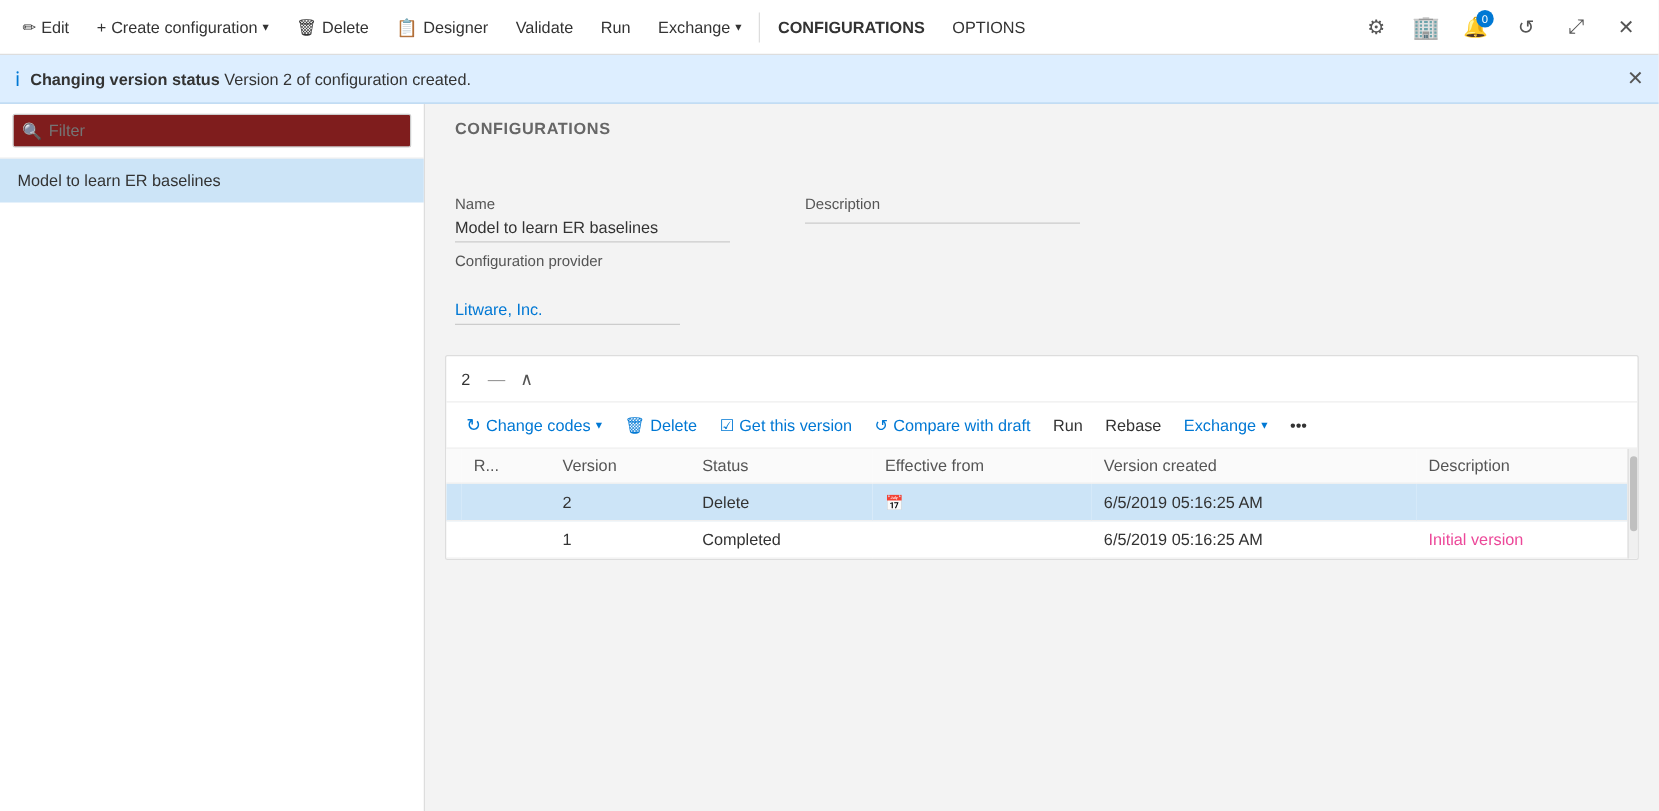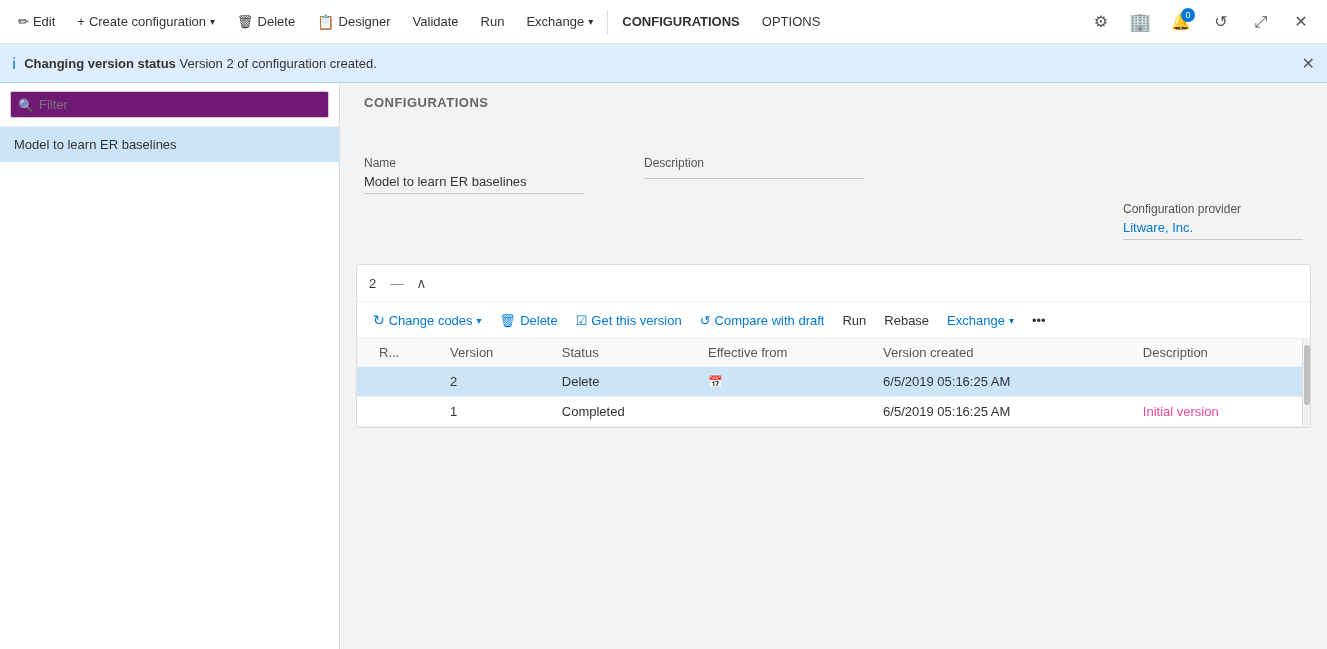--- a/index.html
+++ b/index.html
@@ -37,39 +37,39 @@
     
     .sidebar {
       width: 340px; flex-shrink: 0; background: #fff; border-right: 1px solid #ddd;
       display: flex; flex-direction: column;
     }
     .filter-box {
       padding: 8px 10px; border-bottom: 1px solid #eee;
     }
     .filter-input {
       width: 100%; padding: 5px 8px 5px 28px; border: 1px solid #ccc; border-radius: 2px;
-      font-size: 13px; color: #999; background: #701a75;
+      font-size: 13px; color: #999; background: #7f1d1d;
     }
     .filter-wrap { position: relative; }
     .filter-wrap .search-icon { position: absolute; left: 8px; top: 50%; transform: translateY(-50%); color: #999; font-size: 13px; }
     .sidebar-item {
       padding: 10px 14px; cursor: pointer; font-size: 13px; color: #333;
     }
     .sidebar-item.selected { background: #cce4f7; }
 
     
     .content-area { flex: 1; background: #f3f3f3; overflow-y: auto; padding: 0; display: flex; flex-direction: column; }
 
     
     .config-header { padding: 12px 24px 6px 24px; font-size: 11px; color: #666; letter-spacing: 0.5px; font-weight: 600; }
     .config-field { display: flex; flex-direction: column; gap: 4px; }
     .field-label { font-size: 12px; color: #555; }
     .field-value { font-size: 13px; color: #333; border-bottom: 1px solid #ccc; padding-bottom: 4px; min-width: 180px; }
     .field-value.large { min-width: 220px; }
-    .field-value.link { color: #0078d4; cursor: pointer; }
+    .field-value.link { color: #0078d4; cursor: pointer; margin-top: 20px; }
 
     
     .versions-panel {
       margin: 8px 16px 16px 16px; background: #fff; border: 1px solid #ddd; border-radius: 2px;
       display: flex; flex-direction: column;
     }
     .versions-header {
       display: flex; align-items: center; padding: 8px 12px; border-bottom: 1px solid #eee;
     }
     .versions-title { font-size: 14px; font-weight: 600; color: #333; flex: 1; }
@@ -103,21 +103,21 @@
     .drag-col { width: 12px; padding: 0 !important; }
 
     
     .v-scroll { width: 8px; background: #f0f0f0; display: flex; flex-direction: column; align-items: center; padding: 2px 0; border-left: 1px solid #ddd; }
     .v-scroll-thumb { width: 6px; height: 60px; background: #c0c0c0; border-radius: 3px; margin-top: 4px; }
 
     .versions-body { display: flex; flex: 1; overflow: hidden; }
     .versions-table-wrap { flex: 1; overflow: hidden; }
 
     .config-row1 { display: flex; padding: 0 24px 8px 24px; gap: 60px; margin-top: 40px; }
-    .config-row2 { display: flex; padding: 0 24px 16px 24px; gap: 60px; justify-content: flex-end; }
+    .config-row2 { display: flex; padding: 0 24px 16px 24px; gap: 60px; }
   </style>
 </head>
 <body>
 
 <div class="top-nav">
   <button class="nav-btn">
     <span>✏</span>
     <span>Edit</span>
   </button>
   <button class="nav-btn">

